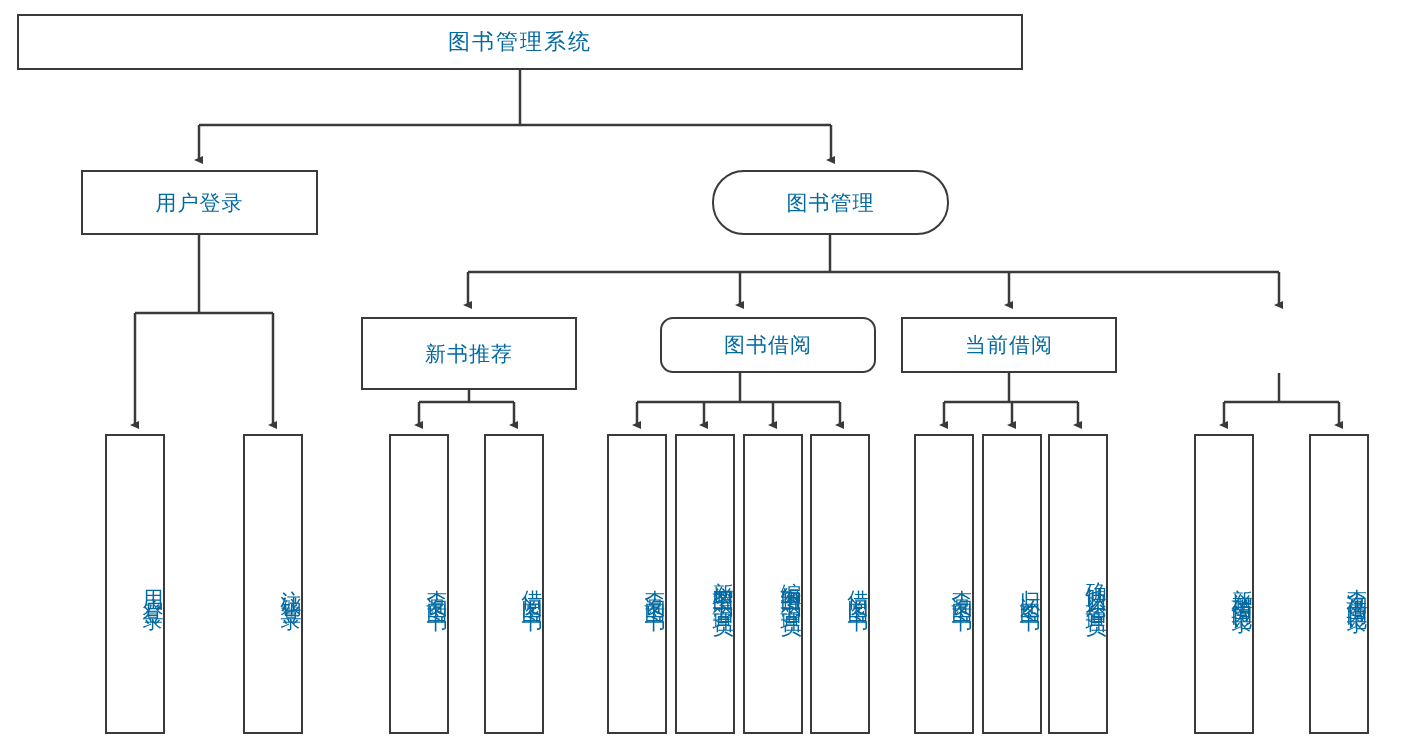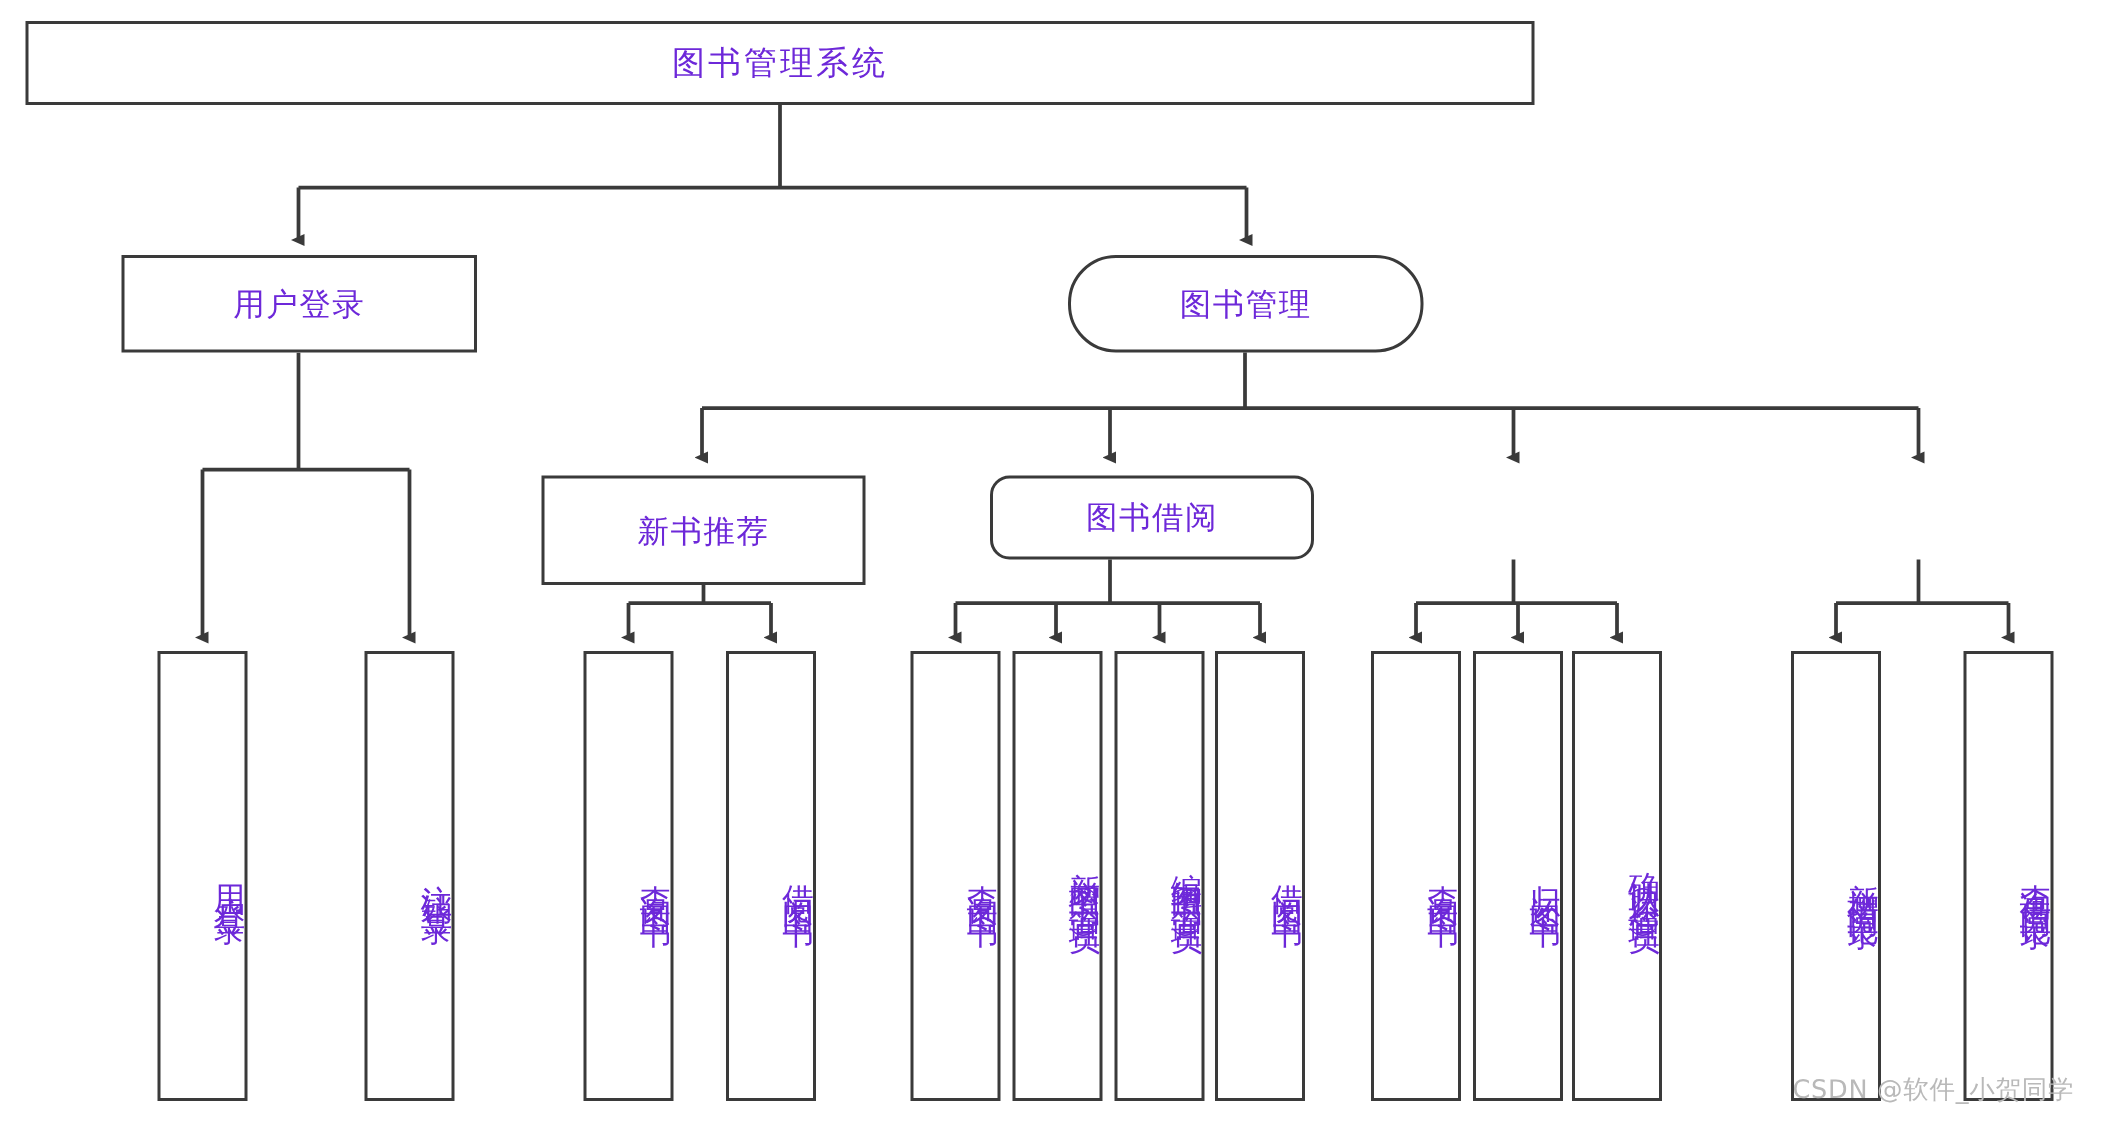--- a/index.html
+++ b/index.html
@@ -27,21 +27,21 @@
     pointer-events: none;
   }
   .node {
     position: absolute;
     box-sizing: border-box;
     background: #ffffff;
     border: 2px solid #3a3a3a;
     display: flex;
     align-items: center;
     justify-content: center;
-    color: #6d28d9;
+    color: #0369a1;
   }
   .node.horiz {
     font-size: 21px;
     letter-spacing: 1px;
   }
   .node.title {
     font-size: 22px;
     letter-spacing: 2px;
   }
   .node.vert {
@@ -131,20 +131,23 @@
   <div class="node horiz" style="left:712px; top:170px; width:237px; height:65px;border-radius:32px;">
     <span>图书管理</span>
   </div>
 
   <div class="node horiz" style="left:361px; top:317px; width:216px; height:73px;">
     <span>新书推荐</span>
   </div>
   <div class="node horiz" style="left:660px; top:317px; width:216px; height:56px;border-radius:13px;">
     <span>图书借阅</span>
   </div>
+  <div class="node horiz" style="left:901px; top:317px; width:216px; height:56px;">
+    <span>当前借阅</span>
+  </div>
 
   <div class="node vert" style="left:105px; top:434px; width:60px; height:300px;">
     <span>用户登录</span>
   </div>
   <div class="node vert" style="left:243px; top:434px; width:60px; height:300px;">
     <span>注销登录</span>
   </div>
 
   <div class="node vert" style="left:389px; top:434px; width:60px; height:300px;">
     <span>查询图书</span>
@@ -176,15 +179,14 @@
     <span>确认归还（管理员）</span>
   </div>
 
   <div class="node vert tall" style="left:1194px; top:434px; width:60px; height:300px;">
     <span>新增借阅记录</span>
   </div>
   <div class="node vert tall" style="left:1309px; top:434px; width:60px; height:300px;">
     <span>查询借阅记录</span>
   </div>
 
-  <div class="watermark" style="left:1195px; top:715px;">CSDN @软件_小贺同学</div>
 
 </div>
 
 </body></html>

